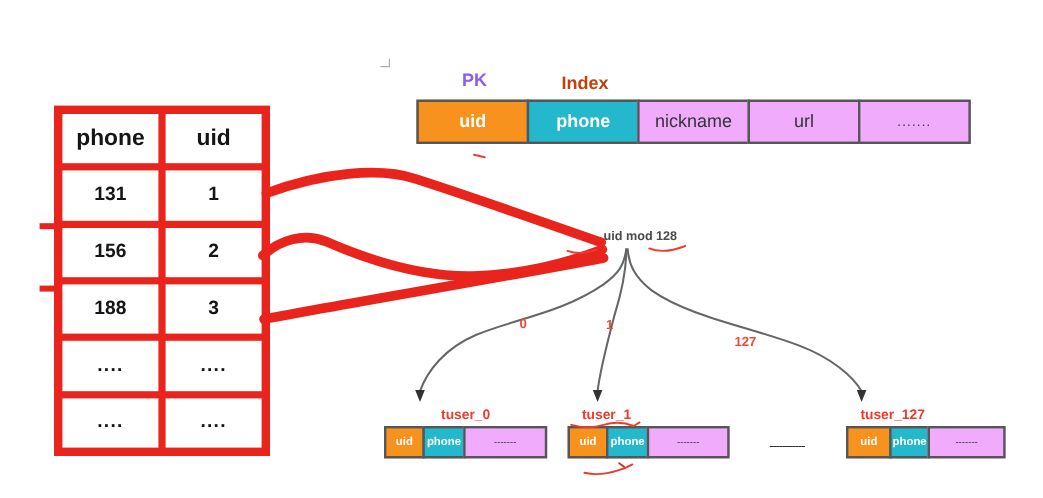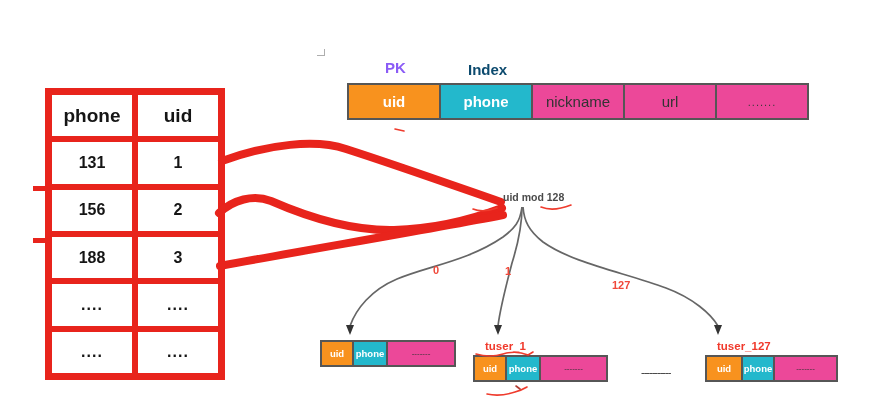--- a/index.html
+++ b/index.html
@@ -20,34 +20,34 @@
     font-weight:bold;color:#151515;font-size:16px;
   }
   .lt-header{font-size:19px;}
   .lt-dots{font-size:16px;letter-spacing:1px;}
   .tick{position:absolute;width:13px;height:5px;background:#e8241c;z-index:2;}
   .tick1{left:33px;top:186px;}
   .tick2{left:33px;top:238px;}
 
   
   .pk-label{position:absolute;left:385px;top:59px;color:#8b5cf6;font-weight:bold;font-size:15px;z-index:4;}
-  .index-label{position:absolute;left:468px;top:61px;color:#0c4a6e;font-weight:bold;font-size:15px;z-index:4;}
+  .index-label{position:absolute;left:468px;top:61px;color:#c2410c;font-weight:bold;font-size:15px;z-index:4;}
   .corner-mark{
     position:absolute;left:317px;top:49px;width:7px;height:6px;z-index:2;
     border:1.5px solid #9a9a9a;border-top:none;border-left:none;opacity:.8;
   }
   .schema-row{position:absolute;left:347px;top:83px;display:flex;z-index:2;}
   .schema-cell{
     width:94px;height:37px;box-sizing:border-box;border:2px solid #565656;margin-left:-2px;
     display:flex;align-items:center;justify-content:center;font-size:15px;
   }
   .schema-cell:first-child{margin-left:0;}
   .cell-orange{background:#f8921e;color:#ffffff;font-weight:bold;}
   .cell-teal{background:#23b8cc;color:#ffffff;font-weight:bold;}
-  .cell-mint{background:#ec4899;color:#333333;}
+  .cell-mint{background:#f0abfc;color:#333333;}
   .schema-cell.cell-mint.sm-dots{font-size:11px;letter-spacing:1px;color:#3b3b3b;}
 
   
   .mod-label{position:absolute;left:503px;top:191px;font-size:10.5px;font-weight:bold;color:#4a4a4a;z-index:4;}
   .branch-label{position:absolute;color:#f0483a;font-weight:bold;font-size:11px;z-index:4;}
   .bl-0{left:433px;top:264px;}
   .bl-1{left:505px;top:265px;}
   .bl-127{left:612px;top:263px;margin-top:16px;}
 
   
@@ -128,20 +128,21 @@
     <div class="schema-cell cell-mint">url</div>
     <div class="schema-cell cell-mint sm-dots">.......</div>
   </div>
 
   <div class="mod-label">uid mod 128</div>
   <div class="branch-label bl-0">0</div>
   <div class="branch-label bl-1">1</div>
   <div class="branch-label bl-127">127</div>
 
   <div class="shard" style="left:320px;top:340px;">
+    <div class="shard-name centered">tuser_0</div>
     <div class="shard-table">
       <div class="s-cell cell-orange" style="width:34px;">uid</div>
       <div class="s-cell cell-teal" style="width:36px;">phone</div>
       <div class="s-cell cell-mint" style="width:70px;">-------</div>
     </div>
   </div>
 
   <div class="shard" style="left:473px;top:340px;">
     <div class="shard-name padded">tuser_1</div>
     <div class="shard-table">

